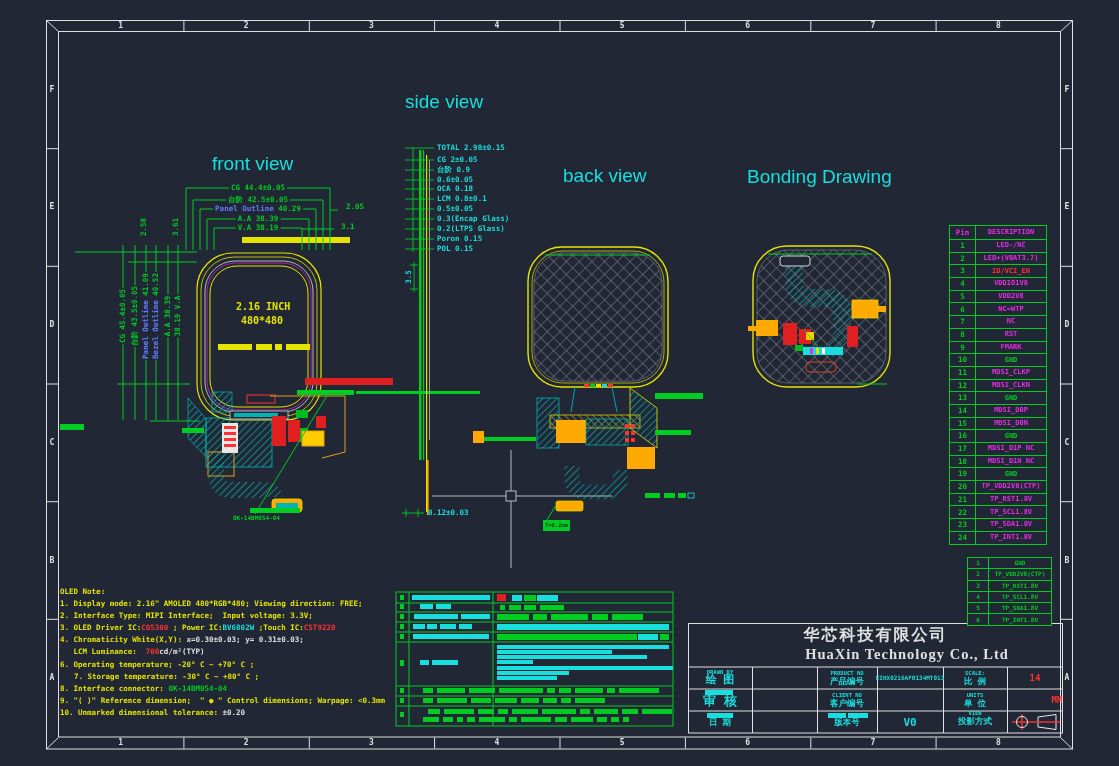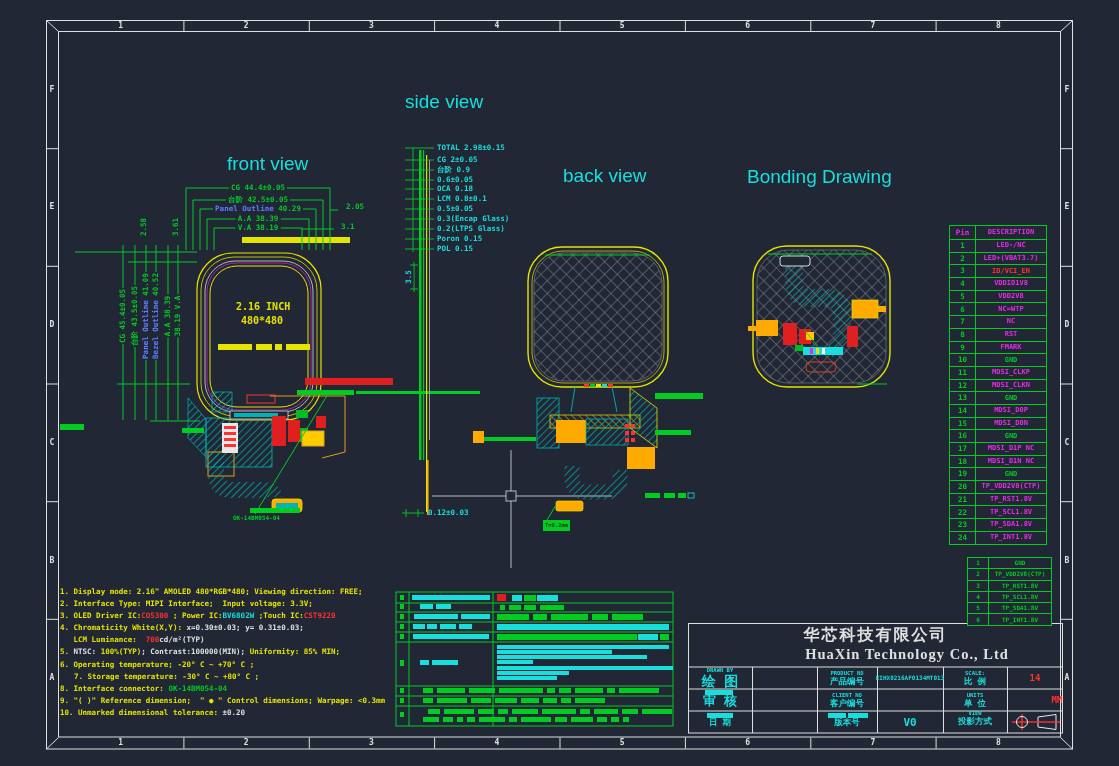--- a/index.html
+++ b/index.html
@@ -294,21 +294,21 @@
   </g>
   <g>
     <line x1="1012" y1="722" x2="1034" y2="722" stroke="#ff3232" stroke-width="1.4"></line>
     <line x1="1022" y1="714" x2="1022" y2="730" stroke="#ff3232" stroke-width="1.4"></line>
     <circle cx="1022" cy="722" r="5.5" stroke="#e8e8e8" fill="none" stroke-width="1"></circle>
     <polygon points="1038,717 1056,714.5 1056,729.5 1038,727" stroke="#e8e8e8" fill="none" stroke-width="1"></polygon>
     <line x1="1034" y1="722" x2="1060" y2="722" stroke="#ff3232" stroke-width="1.4"></line>
   </g>
 </svg>
 
-<div class="vtitle" style="left:227px;top:153px;">front view</div>
+<div class="vtitle" style="left:212px;top:153px;">front view</div>
 <div class="vtitle" style="left:405px;top:91px;">side view</div>
 <div class="vtitle" style="left:563px;top:165px;">back view</div>
 <div class="vtitle" style="left:747px;top:166px;">Bonding Drawing</div>
 
 <div class="txt y f10" style="left:236px;top:302px;">2.16 INCH</div>
 <div class="txt y f10" style="left:241px;top:316px;">480*480</div>
 <div class="txt g f6" style="left:233px;top:515px;">OK-14BM054-04</div>
 <div class="txt c f75" style="left:428px;top:509px;">0.12±0.03</div>
 <div class="txt c f75 dimrot" style="left:409px;top:277px;">3.5</div>
 <div class="txt dk f6 ctr" style="left:543px;top:520px;width:27px;height:11px;background:#00cc22;font-size:5.5px;">T=0.2mm</div>
@@ -497,35 +497,35 @@
       <div class="prow" style="height: 10.3px;">
         <div class="pc1 txt g f6" style="width: 20px; position: static;">5</div>
         <div class="pc2 txt g f6" style="position: static;">TP_SDA1.8V</div>
       </div>
       <div class="prow" style="height: 10.3px;">
         <div class="pc1 txt g f6" style="width: 20px; position: static;">6</div>
         <div class="pc2 txt g f6" style="position: static;">TP_INT1.8V</div>
       </div>
     </div>
     <div style="position: absolute; left: 60px; top: 588px; width: 336px;">
+      <div class="txt y f75 noteline" style="position: static; height: 12.1px;">OLED Note:</div>
       <div class="txt f75 noteline" style="position: static; height: 12.1px;"><span class="y">1. Display mode: 2.16" AMOLED 480*RGB*480; Viewing direction: FREE;</span></div>
       <div class="txt f75 noteline" style="position: static; height: 12.1px;"><span class="y">2. Interface Type: MIPI Interface;  Input voltage: 3.3V;</span></div>
       <div class="txt f75 noteline" style="position: static; height: 12.1px;"><span class="y">3. OLED Driver IC:</span><span class="r">CO5300</span><span class="y"> ; Power IC:</span><span class="c">BV6802W</span><span class="y"> ;Touch IC:</span><span class="r">CST9220</span></div>
       <div class="txt f75 noteline" style="position: static; height: 12.1px;"><span class="y">4. Chromaticity White(X,Y): </span><span class="w">x=0.30±0.03; y= 0.31±0.03;</span></div>
       <div class="txt f75 noteline" style="position: static; height: 12.1px;"><span class="y">   LCM Luminance:  </span><span class="r">700</span><span class="w">cd/m²(TYP)</span></div>
-      <div class="txt f75 noteline" style="position: static; height: 12.1px;"><span class="y">5. </span><span class="w">NTSC:</span><span class="y"> 100%(TYP)</span><span class="w">; Contrast:100000(MIN); </span><span class="y">Uniformity: 85% MIN;</span></div>
       <div class="txt f75 noteline" style="position: static; height: 12.1px;"><span class="y">6. Operating temperature; -20° C ~ +70° C ;</span></div>
       <div class="txt f75 noteline" style="position: static; height: 12.1px; padding-left: 14px;"><span class="y">7. Storage temperature: -30° C ~ +80° C ;</span></div>
       <div class="txt f75 noteline" style="position: static; height: 12.1px;"><span class="y">8. Interface connector: </span><span class="g">OK-14BM054-04</span></div>
       <div class="txt f75 noteline" style="position: static; height: 12.1px;"><span class="y">9. "( )" Reference dimension;  " ● " Control dimensions; Warpage: &lt;0.3mm</span></div>
       <div class="txt f75 noteline" style="position: static; height: 12.1px;"><span class="y">10. Unmarked dimensional tolerance: </span><span class="w">±0.20</span></div>
     </div>
     <div class="tbcell" style="left: 688px; top: 667px; width: 64px; height: 22px;">
       <span class="txt c" style="position: static; font-size: 5.5px;">DRAWN BY</span>
-      <span class="txt c" style="position: static; font-size: 14px;">绘 图</span>
+      <span class="txt c" style="position: static; font-size: 11px; font-family: Liberation Mono, monospace;">绘 图</span>
     </div>
     <div class="tbcell" style="left: 817px; top: 667px; width: 60px; height: 22px;">
       <span class="txt c" style="position: static; font-size: 5.5px;">PRODUCT NO</span>
       <span class="txt c" style="position: static; font-size: 8.5px;">产品编号</span>
     </div>
     <div class="tbcell" style="left: 877px; top: 667px; width: 66px; height: 22px;">
       <span class="txt c" style="position: static; font-size: 6px;">EIHX0216AF0134MT013</span>
     </div>
     <div class="tbcell" style="left: 943px; top: 667px; width: 64px; height: 22px;">
       <span class="txt c" style="position: static; font-size: 5.5px;">SCALE:</span>

